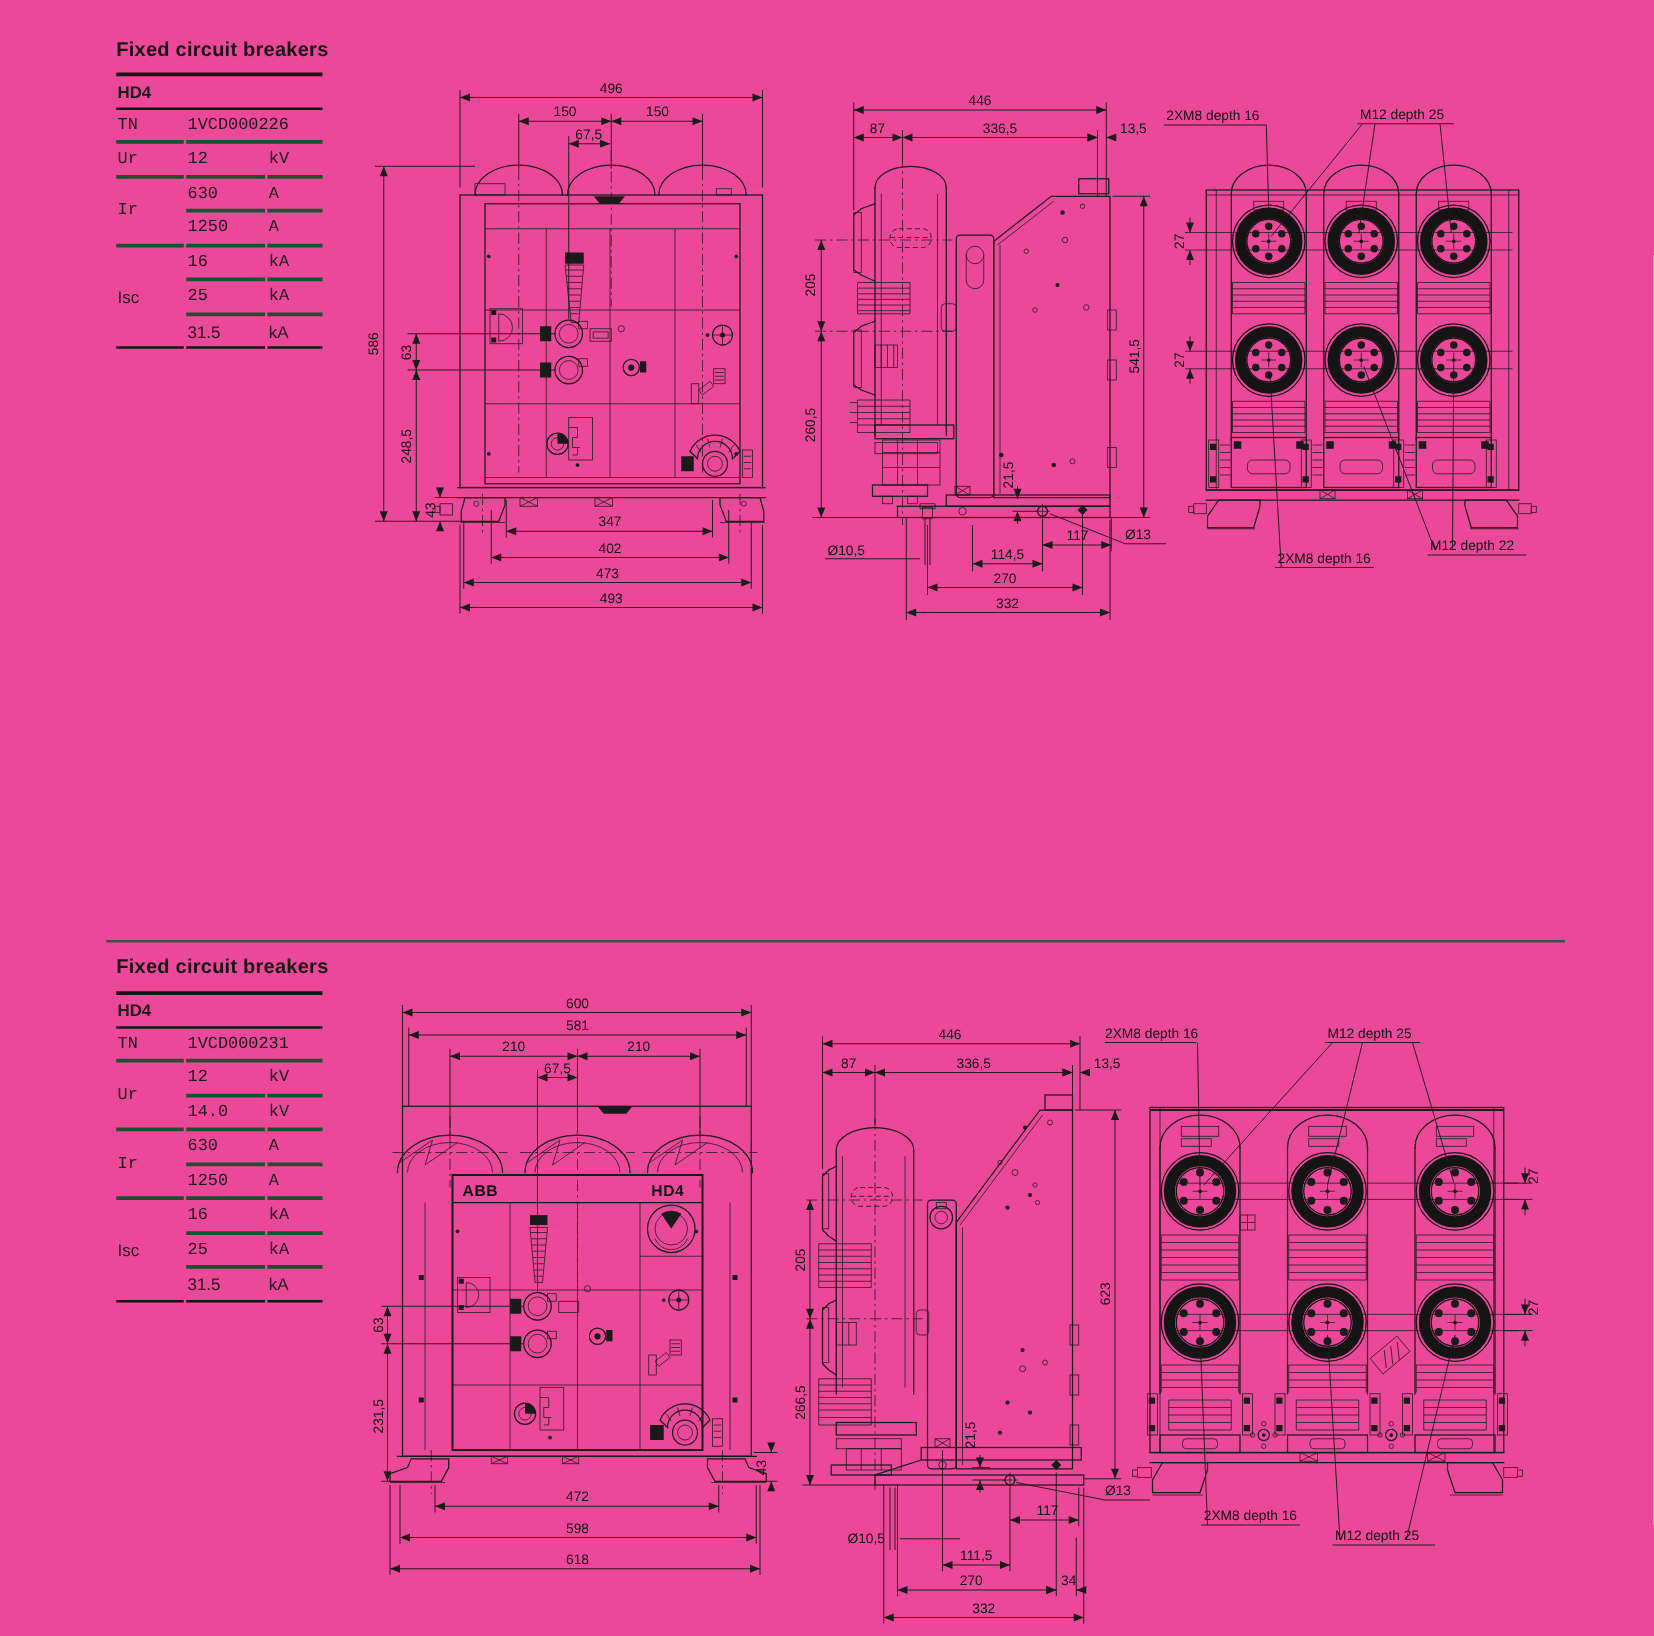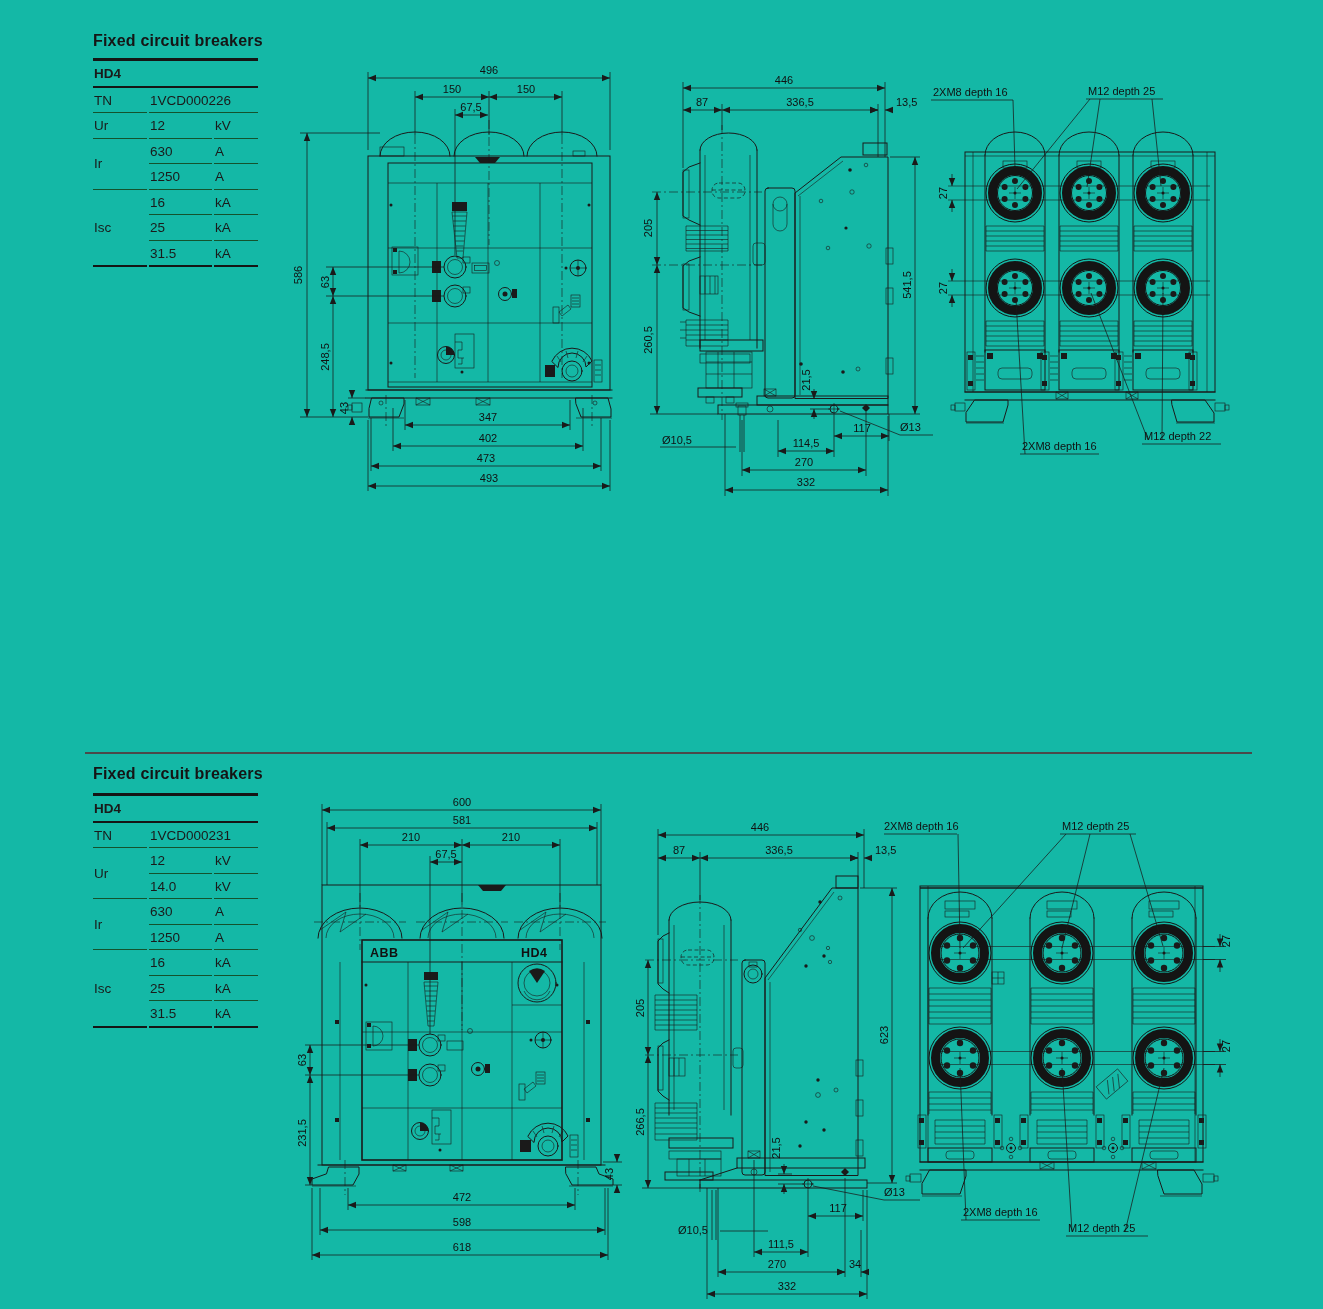--- a/index.html
+++ b/index.html
@@ -1,25 +1,25 @@
 <!DOCTYPE html>
 <html><head>
 <meta charset="utf-8">
 <style>
   html,body{margin:0;padding:0;background:#fff;}
-  #page{position:relative;width:1323px;height:1309px;background:#14b8a6;
+  #page{position:relative;width:1323px;height:1309px;background:#ec4899;
         font-family:"Liberation Sans",sans-serif;color:#111;overflow:hidden;}
   .title{position:absolute;left:93px;font-size:16px;font-weight:bold;letter-spacing:.2px;color:#151515;}
   .divider{position:absolute;left:85px;width:1167px;height:2px;background:#4a4a4a;}
   table.spec{position:absolute;left:93px;border-collapse:separate;border-spacing:2px 0;
              font-size:13.5px;color:#1a1a1a;margin-left:-2px;}
   table.spec td{padding:5px 1px 4px 1px;line-height:1.15;vertical-align:middle;white-space:nowrap;}
   table.spec col.c1{width:54px}table.spec col.c2{width:63px}table.spec col.c3{width:44px}
   tr.hd td{font-weight:bold;border-top:3.5px solid #151515;border-bottom:2.5px solid #151515;}
-  td.bb{border-bottom:1px solid #14532d;}
+  td.bb{border-bottom:3px solid #14532d;font-family:Liberation Mono, monospace;}
   td.BB{border-bottom:2.5px solid #151515;}
   td.mid{vertical-align:middle;}
   td.top{vertical-align:top;}
   svg{position:absolute;overflow:visible;}
   .ln{stroke:#1a1a1a;stroke-width:1;fill:none;stroke-linecap:square;}
   .l2{stroke:#1a1a1a;stroke-width:1.6;fill:none;}
   .lt{stroke:#1a1a1a;stroke-width:.6;fill:none;}
   .dm{stroke:#1a1a1a;stroke-width:.75;fill:none;}
   .cl{stroke:#1a1a1a;stroke-width:.6;fill:none;stroke-dasharray:9 3 2 3;}
   .dsh{stroke:#1a1a1a;stroke-width:.7;fill:none;stroke-dasharray:4 2.5;}

